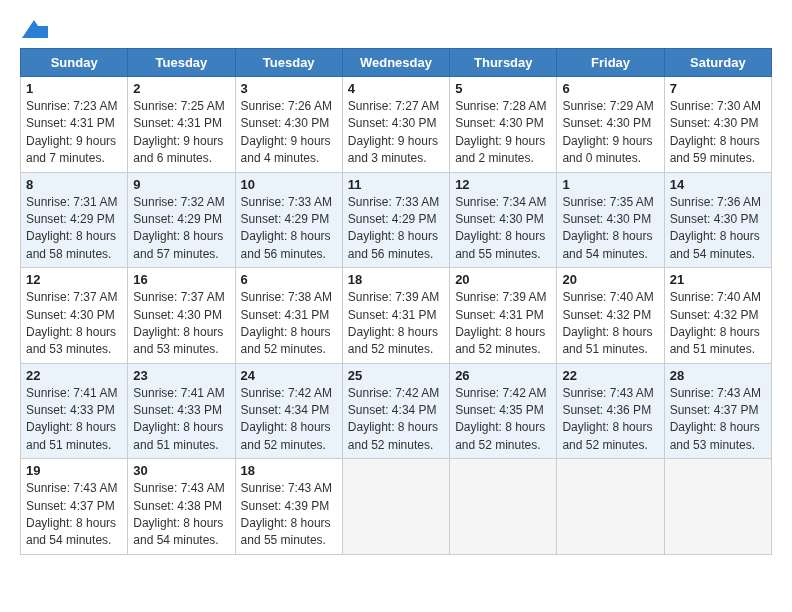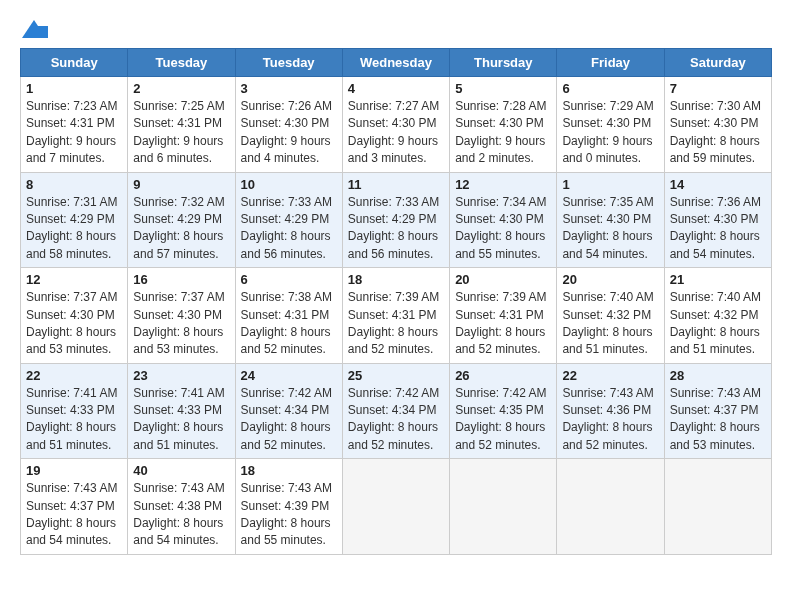--- a/index.html
+++ b/index.html
@@ -166,21 +166,21 @@
         <td><span class="day-num">26</span>
 <span class="day-info">Sunrise: 7:42 AM<br>Sunset: 4:35 PM<br>Daylight: 8 hours and 52 minutes.</span></td>
         <td><span class="day-num">22</span>
 <span class="day-info">Sunrise: 7:43 AM<br>Sunset: 4:36 PM<br>Daylight: 8 hours and 52 minutes.</span></td>
         <td><span class="day-num">28</span>
 <span class="day-info">Sunrise: 7:43 AM<br>Sunset: 4:37 PM<br>Daylight: 8 hours and 53 minutes.</span></td>
       </tr>
       <tr>
         <td><span class="day-num">19</span>
 <span class="day-info">Sunrise: 7:43 AM<br>Sunset: 4:37 PM<br>Daylight: 8 hours and 54 minutes.</span></td>
-        <td><span class="day-num">40</span>
+        <td><span class="day-num">30</span>
 <span class="day-info">Sunrise: 7:43 AM<br>Sunset: 4:38 PM<br>Daylight: 8 hours and 54 minutes.</span></td>
         <td><span class="day-num">18</span>
 <span class="day-info">Sunrise: 7:43 AM<br>Sunset: 4:39 PM<br>Daylight: 8 hours and 55 minutes.</span></td>
         <td class="empty"></td>
         <td class="empty"></td>
         <td class="empty"></td>
         <td class="empty"></td>
       </tr>
     </tbody>
 </table>

